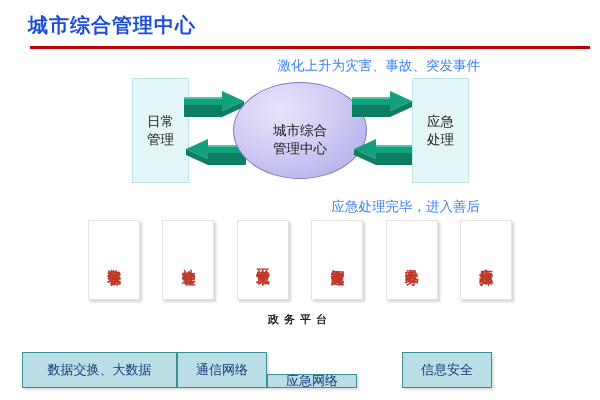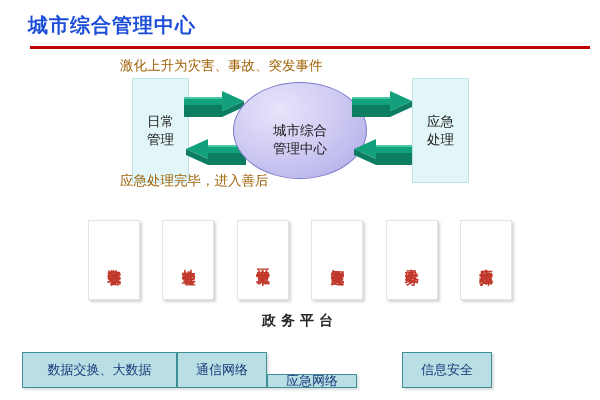--- a/index.html
+++ b/index.html
@@ -41,27 +41,27 @@
     position: absolute;
     left: 120px;
     top: 55px;
     width: 360px;
     height: 155px;
   }
   .flow-caption {
     position: absolute;
     left: 0;
     width: 360px;
-    text-align: left;
-    font-size: 13.5px;
-    color: #a16207;
+    text-align: right;
+    font-size: 13.5px;
+    color: #3b82f6;
     white-space: nowrap;
   }
   #flow-caption-top { top: 2px; }
-  #flow-caption-bottom { top: 117px; }
+  #flow-caption-bottom { top: 143px; }
 
   .side-box {
     position: absolute;
     top: 23px;
     width: 57px;
     height: 105px;
     background: #e2f6f8;
     border: 1px solid #bfe3e9;
     box-sizing: border-box;
     display: flex;
@@ -142,21 +142,21 @@
     line-height: 1;
   }
 
   
   #platform-caption {
     position: absolute;
     left: 0;
     top: 312px;
     width: 600px;
     text-align: center;
-    font-size: 14px;
+    font-size: 11px;
     font-weight: bold;
     color: #262626;
     letter-spacing: 5px;
   }
 
   
   #infra-row {
     position: absolute;
     left: 22px;
     top: 352px;

